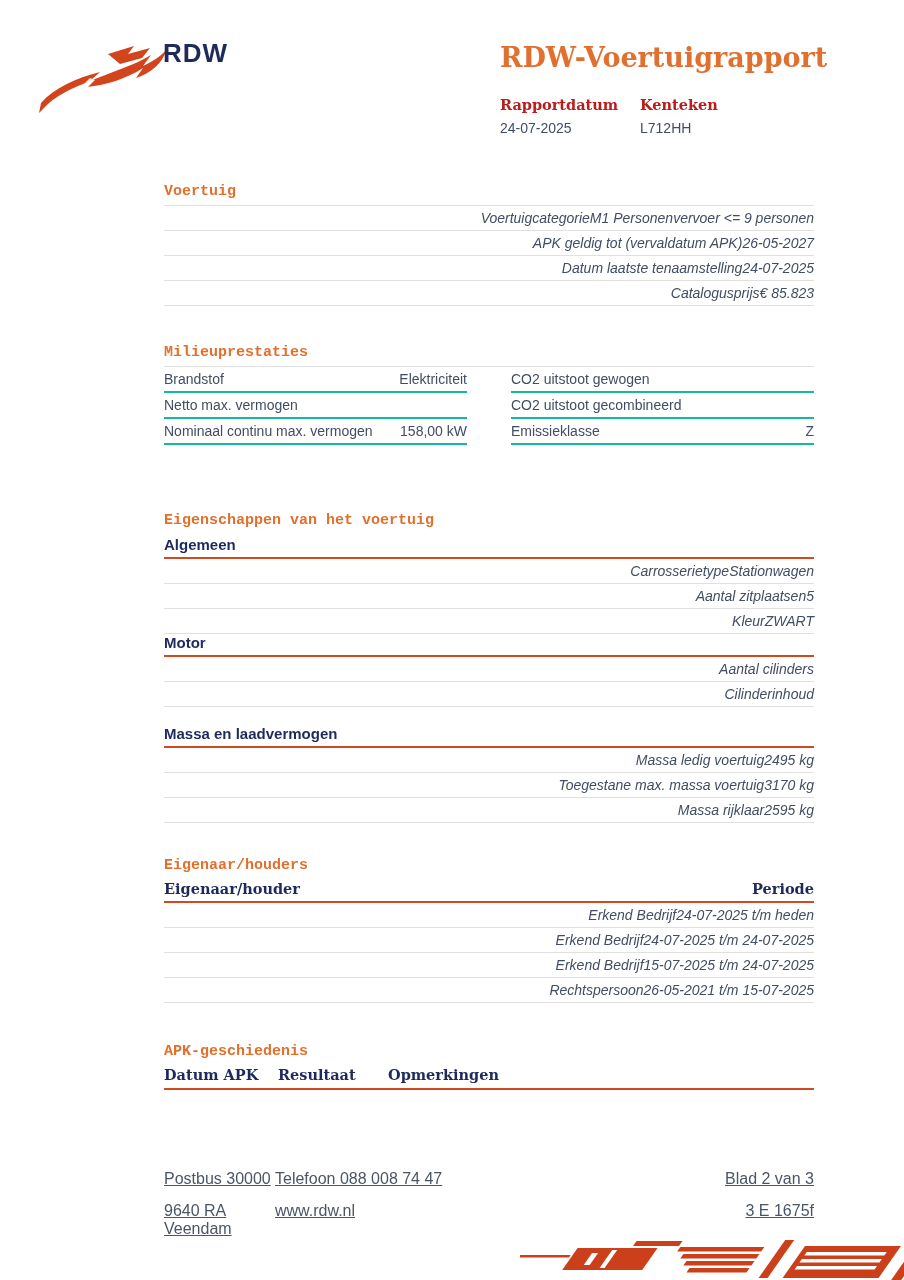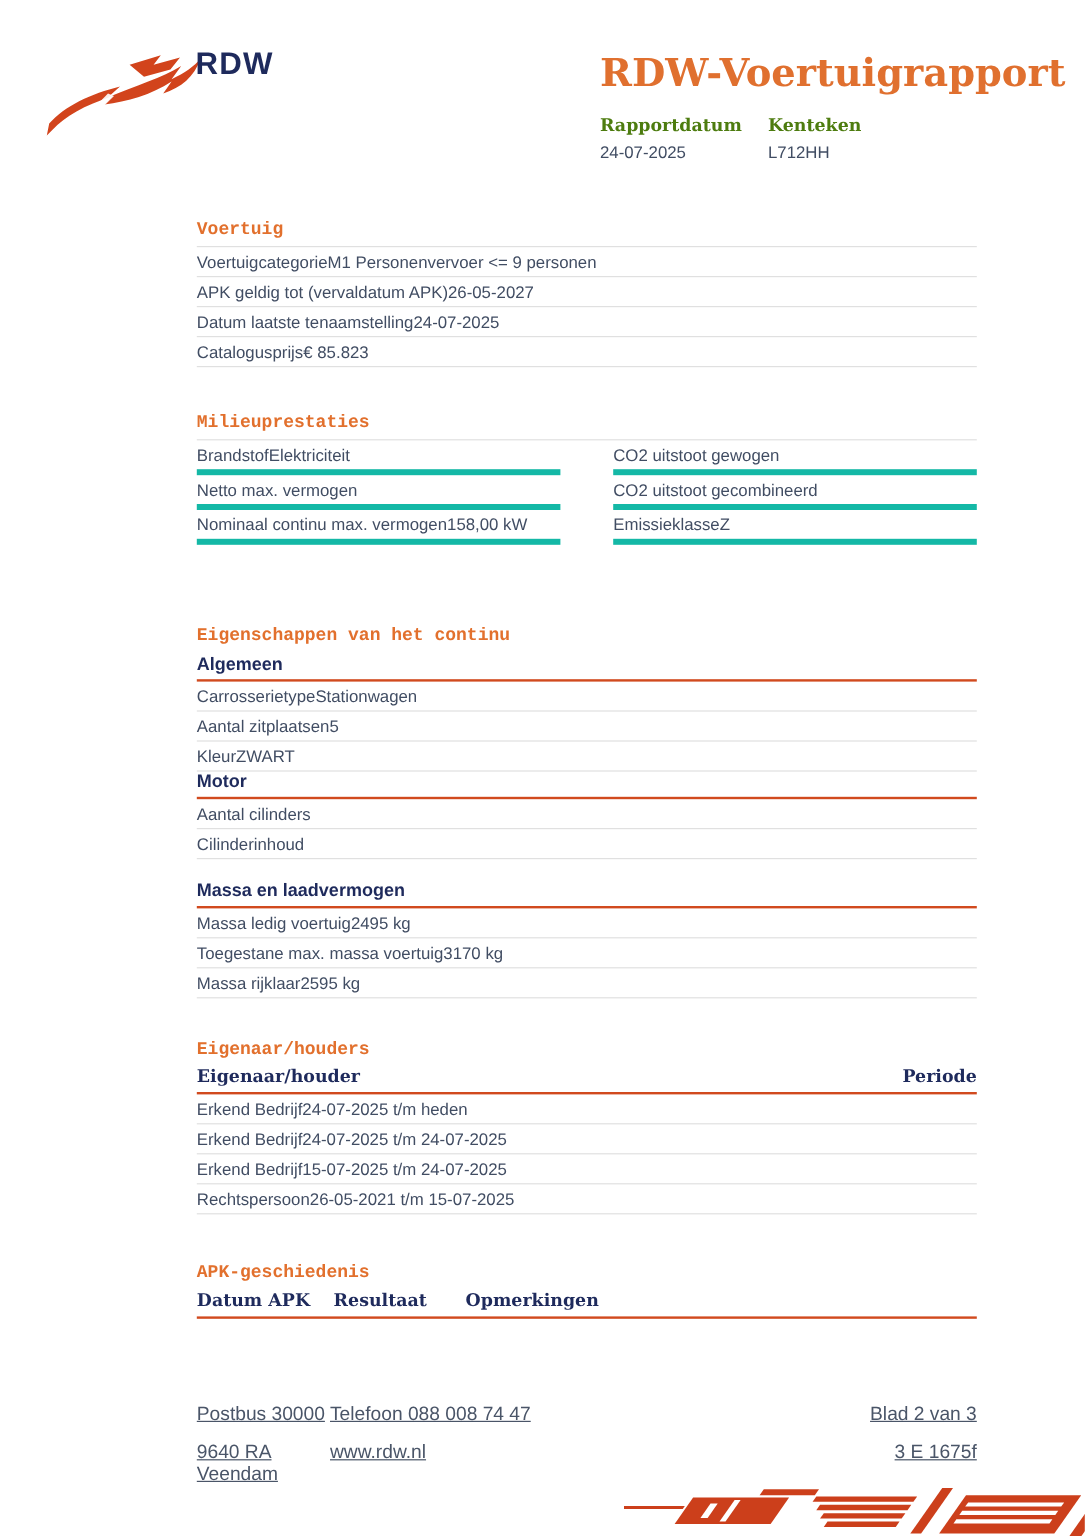--- a/index.html
+++ b/index.html
@@ -15,56 +15,56 @@
   
   .logo-mark { position:absolute; left:38px; top:42px; width:130px; height:72px; }
   .logo-word {
     position:absolute; left:163px; top:38px;
     font-family:Liberation Sans, sans-serif; font-weight:bold;
     font-size:26px; color:#1e2a5c; letter-spacing:1px;
   }
   .doc-title {
     position:absolute; left:500px; top:42px;
     font-family:"DejaVu Serif", serif; font-weight:bold;
-    font-size:32px; color:#e0702f;
+    font-size:27px; color:#e0702f;
   }
   .meta { position:absolute; left:500px; top:96px; width:314px; display:flex; }
   .meta-block { width:140px; }
   .meta-label {
     font-family:"DejaVu Serif", serif; font-weight:bold;
-    font-size:14.5px; color:#4d7c0f; display:block; margin-bottom:6px;
+    font-size:14.5px; color:#b91c1c; display:block; margin-bottom:6px;
   }
   .meta-value { font-size:14px; color:#414d63; }
 
   
   .content { position:absolute; left:164px; top:0; width:650px; }
 
   .sec-head {
     font-family:Liberation Mono, monospace; font-weight:bold;
     font-size:15px; color:#e2702d;
   }
   .sub-head {
     font-weight:bold; font-size:15px; color:#1e2a5c;
     padding-bottom:4px; border-bottom:2px solid #d14a1e;
   }
 
   .kv-table { border-top:1px solid #e0e0e0; margin-top:5px; }
   .row {
-    display:flex; justify-content:flex-start; align-items:center;
+    display:flex; justify-content:flex-end; align-items:center;
     border-bottom:1px solid #e0e0e0;
-    padding:4px 0; font-size:14px; min-height:23px;
+    padding:4px 0; font-size:14px; min-height:23px;font-style:italic;
   }
   .row .lbl { color:#414d63; }
   .row .val { color:#414d63; text-align:right; }
 
   
   .mrow { display:flex; }
   .mcol {
-    display:flex; align-items:center;
-    border-bottom:5px solid #14b8a6;
+    display:flex; justify-content:space-between; align-items:center;
+    border-bottom:2px solid #14b8a6;
     padding:4px 0; font-size:14px; min-height:23px;
   }
   .mcol.left  { width:303px; margin-right:44px; }
   .mcol.right { width:303px; }
 
   
   #sec-voertuig       { margin-top:183px; }
   #sec-milieu         { margin-top:38px; }
   #sec-eigenschappen  { margin-top:67px; }
   .subsec-first       { margin-top:7px; }
@@ -179,21 +179,21 @@
         </div>
         <div class="mcol right">
           <span class="lbl">Emissieklasse</span>
           <span class="val">Z</span>
         </div>
       </div>
     </div>
   </section>
 
   <section id="sec-eigenschappen">
-    <div class="sec-head">Eigenschappen van het continu</div>
+    <div class="sec-head">Eigenschappen van het voertuig</div>
 
     <div class="subsec-first">
       <div class="sub-head">Algemeen</div>
       <div>
         <div class="row">
           <span class="lbl">Carrosserietype</span>
           <span class="val">Stationwagen</span>
         </div>
         <div class="row">
           <span class="lbl">Aantal zitplaatsen</span>

